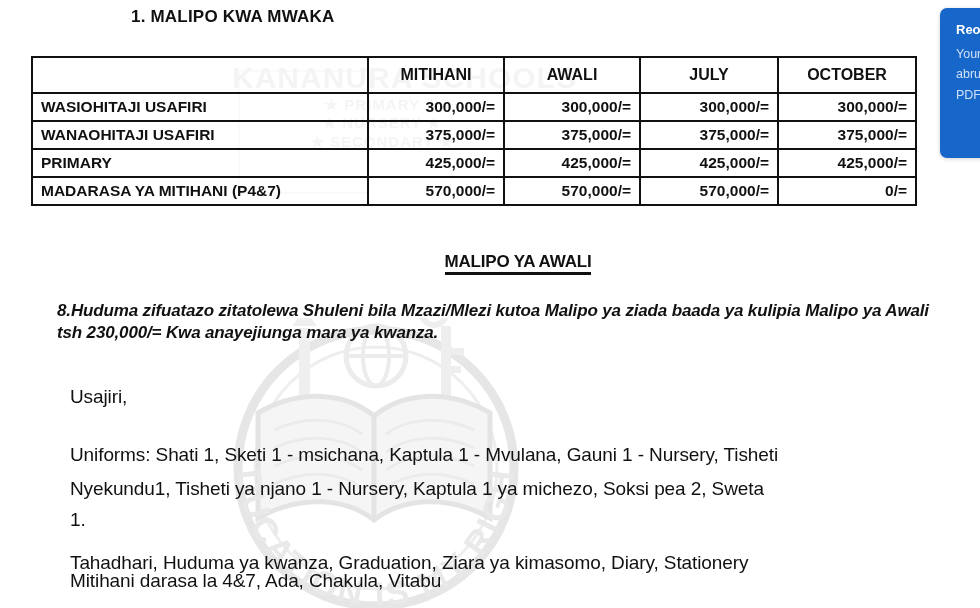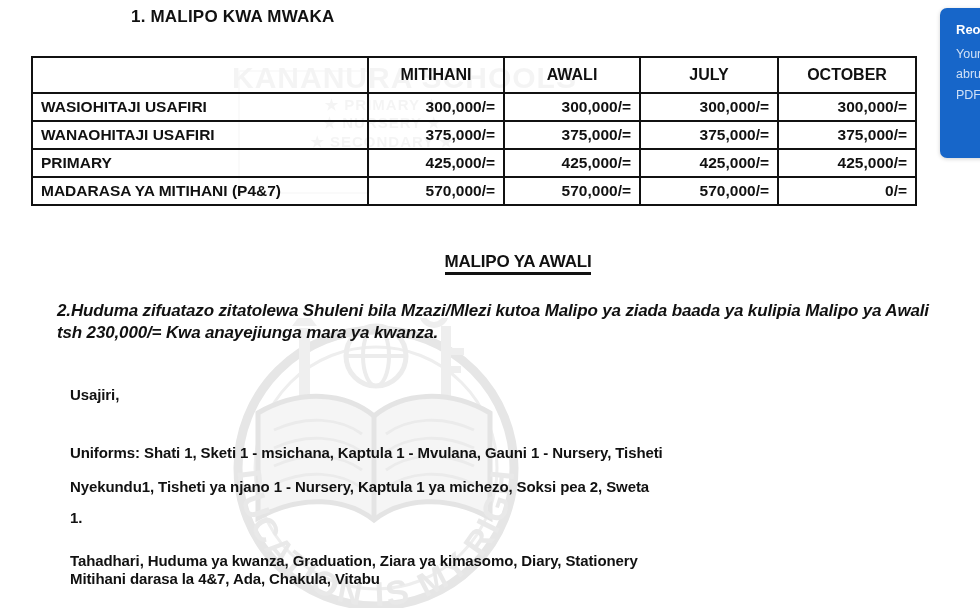--- a/index.html
+++ b/index.html
@@ -142,22 +142,22 @@
     font-weight: bold;
     line-height: 1.32;
     letter-spacing: -0.15px;
   }
 
   
   .body-line {
     position: absolute;
     left: 70px;
     width: 860px;
-    font-size: 15px;
-    font-weight: bold;
+    font-size: 19px;
+    font-weight: normal;
     letter-spacing: -0.1px;
     white-space: nowrap;
   }
   #line-usajiri     { top: 386px; }
   #line-uniforms-1  { top: 444px; }
   #line-uniforms-2  { top: 478px; }
   #line-uniforms-3  { top: 509px; }
   #line-tahadhari   { top: 552px; }
   #line-mitihani    { top: 570px; }
 
@@ -300,21 +300,21 @@
         <td class="cell-val">570,000/=</td>
         <td class="cell-val right">0/=</td>
       </tr>
     </tbody>
   </table>
 
   <div id="subheading">
     <span>MALIPO YA AWALI</span>
   </div>
 
-  <div id="intro-paragraph">2.Huduma zifuatazo zitatolewa Shuleni bila Mzazi/Mlezi kutoa Malipo ya ziada baada ya kulipia Malipo ya Awali tsh 230,000/= Kwa anayejiunga mara ya kwanza.</div>
+  <div id="intro-paragraph">8.Huduma zifuatazo zitatolewa Shuleni bila Mzazi/Mlezi kutoa Malipo ya ziada baada ya kulipia Malipo ya Awali tsh 230,000/= Kwa anayejiunga mara ya kwanza.</div>
 
   <div class="body-line" id="line-usajiri">Usajiri,</div>
   <div class="body-line" id="line-uniforms-1">Uniforms: Shati 1, Sketi 1 - msichana, Kaptula 1 - Mvulana, Gauni 1 - Nursery, Tisheti</div>
   <div class="body-line" id="line-uniforms-2">Nyekundu1, Tisheti ya njano 1 - Nursery, Kaptula 1 ya michezo, Soksi pea 2, Sweta</div>
   <div class="body-line" id="line-uniforms-3">1.</div>
   <div class="body-line" id="line-tahadhari">Tahadhari, Huduma ya kwanza, Graduation, Ziara ya kimasomo, Diary, Stationery</div>
   <div class="body-line" id="line-mitihani">Mitihani darasa la 4&amp;7, Ada, Chakula, Vitabu</div>
 </div>
 
 <div id="notification-card">

